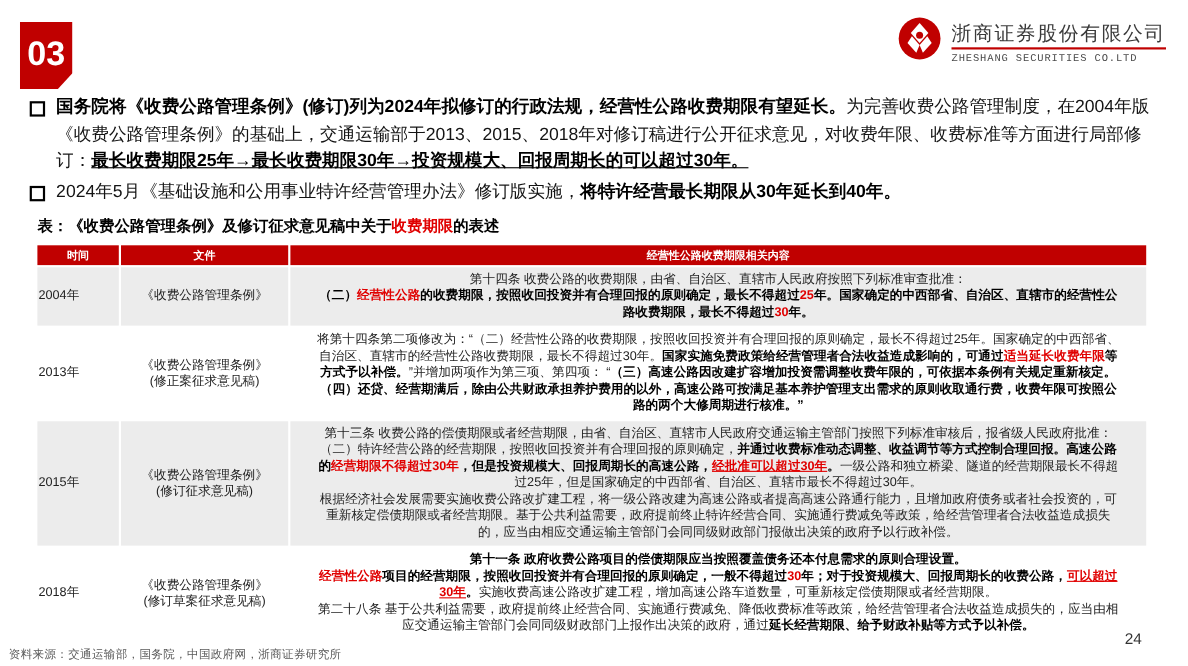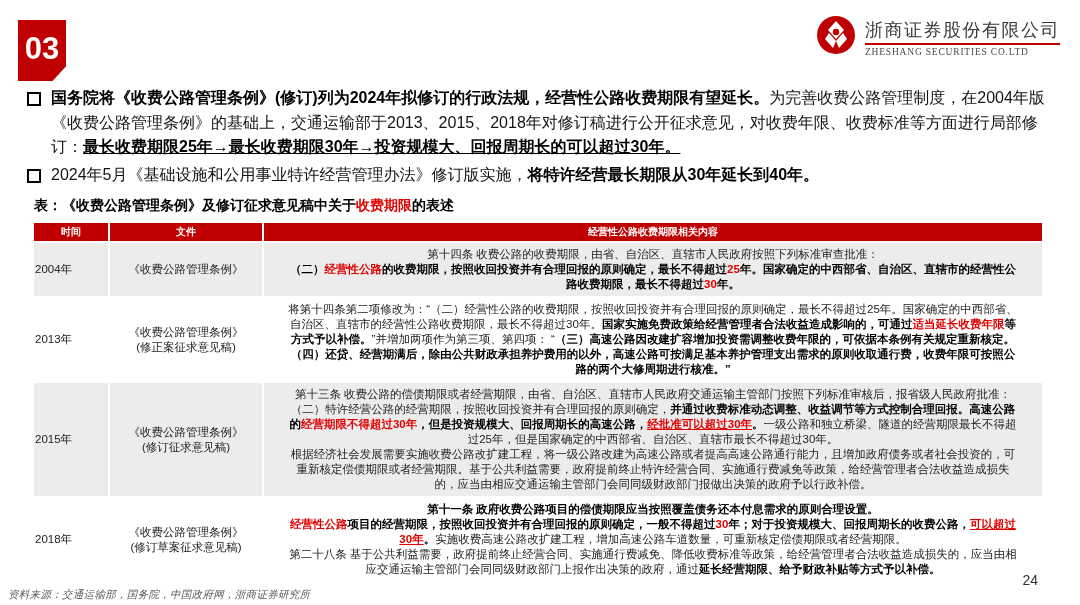--- a/index.html
+++ b/index.html
@@ -26,21 +26,21 @@
     font-size:27px;font-weight:bold;color:var(--accent);letter-spacing:1px;
   }
   .logo{position:absolute;right:20px;top:15px;display:flex;align-items:center;gap:9px;}
   .logo-text{display:flex;flex-direction:column;}
   .logo-cn{
     font-family:"Liberation Serif","DejaVu Serif",serif;
     font-size:18px;color:#3a3a3a;letter-spacing:1.5px;
     border-bottom:2px solid var(--accent);padding-bottom:1px;white-space:nowrap;
   }
   .logo-en{
-    font-family:Liberation Serif, serif;
+    font-family:Liberation Mono, monospace;
     font-size:9.5px;color:#4a4a4a;letter-spacing:0.8px;margin-top:2px;white-space:nowrap;
   }
 
   
   .content{position:absolute;left:27px;top:86px;right:16px;}
   .bullet{display:flex;gap:10px;font-size:16px;line-height:24.5px;color:#141414;margin-bottom:3px;}
   .sq{flex:0 0 auto;width:10px;height:10px;border:2px solid #000;margin-top:6px;background:#fff;}
   .bullet-text{flex:1;}
 
   .caption{margin:10px 0 6px 7px;font-size:14px;font-weight:bold;color:#111;}
@@ -63,21 +63,21 @@
 
   
   .seg-n{}
   .seg-b{font-weight:bold;color:#000;}
   .seg-rb{color:var(--red);font-weight:bold;}
   .seg-rbu{color:var(--red);font-weight:bold;text-decoration:underline;}
   .seg-bu{font-weight:bold;color:#000;text-decoration:underline;}
 
   
   .source-note{
-    position:absolute;left:8px;bottom:3px;font-size:10.5px;color:#595959;letter-spacing:0.3px;font-style:italic;
+    position:absolute;left:8px;bottom:3px;font-size:10.5px;color:#595959;letter-spacing:0.3px;
   }
   .page-number{position:absolute;right:42px;bottom:17px;font-size:14px;color:#333;}
 </style>
 </head>
 <body>
 
 <div class="page">
 
   <div class="sec-badge">03</div>
 

